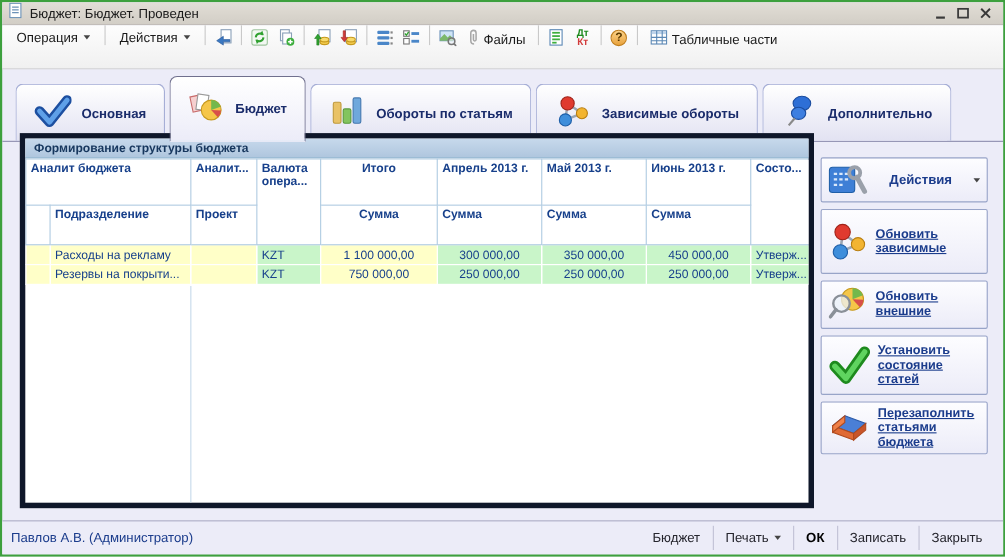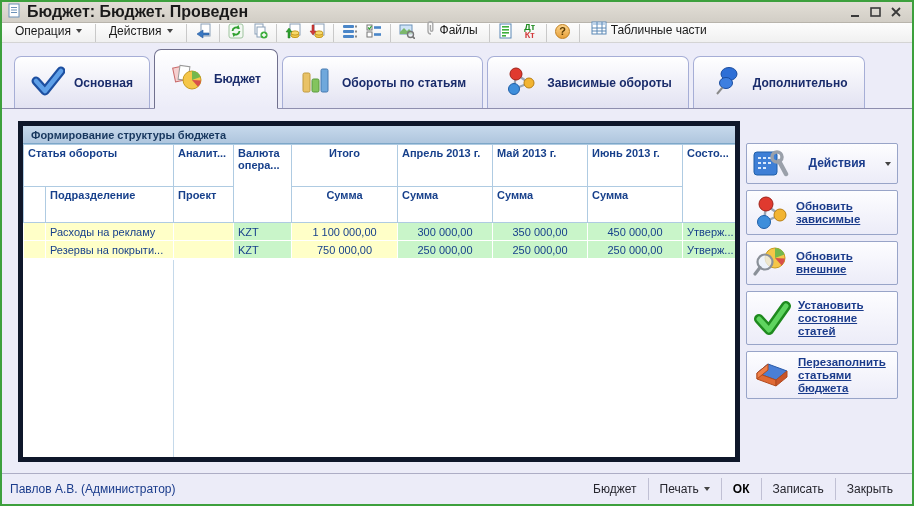--- a/index.html
+++ b/index.html
@@ -9,28 +9,28 @@
     position: relative; width: 914px; height: 506px;
     border: 2px solid #3DA03D; background: #ECECF8; overflow: hidden;
   }
 
   
   .titlebar {
     height: 21px; background: linear-gradient(#E2DED6, #D2CEC6);
     display: flex; align-items: center; padding: 0 6px; gap: 5px;
     border-bottom: 1px solid #B8B4AC;
   }
-  .titlebar .title-text { font-size: 16px; font-weight: bold; color: #1A1A1A; flex: 1; }
+  .titlebar .title-text { font-size: 12px; font-weight: normal; color: #1A1A1A; flex: 1; }
   .win-controls { display: flex; gap: 8px; align-items: center; padding-right: 4px; }
   .wc { display: inline-flex; align-items: center; justify-content: center; cursor: default; }
 
   
   .toolbar {
-    height: 20px; background: linear-gradient(#FDFDFD, #F0F0F0);
-    border-bottom: 1px solid #D4D4D4; display: flex; align-items: flex-end;
+    height: 40px; background: linear-gradient(#FDFDFD, #F0F0F0);
+    border-bottom: 1px solid #D4D4D4; display: flex; align-items: flex-start;
     padding: 0 5px; gap: 2px; font-size: 12px; color: #1A1A1A;
   }
   .menu-btn { display: inline-flex; align-items: center; gap: 5px; padding: 3px 7px;
     background: none; border: 1px solid transparent; font: inherit; color: inherit; }
   .dd-arrow { width: 0; height: 0; border-left: 3px solid transparent;
     border-right: 3px solid transparent; border-top: 4px solid #444; display: inline-block; }
   .tsep { width: 1px; height: 18px; background: #C9C9C9; margin: 0 3px; flex: 0 0 auto; }
   .tb-icon { width: 22px; height: 22px; display: inline-flex; align-items: center;
     justify-content: center; background: none; border: 1px solid transparent; }
   .tb-labeled { display: inline-flex; align-items: center; gap: 4px; padding: 2px 5px;
@@ -325,21 +325,21 @@
             <col style="width:60px">
           <col style="width:58px">
             <col style="width:106px">
             <col style="width:95px">
           <col style="width:95px">
             <col style="width:95px">
             <col style="width:61px">
         </colgroup>
         <tbody>
             <tr style="height:42px">
-          <th colspan="2">Статья обороты</th>
+          <th colspan="2">Аналит бюджета</th>
           <th>Аналит...</th>
           <th rowspan="2">Валюта опера...</th>
           <th class="center">Итого</th>
           <th>Апрель 2013 г.</th>
           <th>Май 2013 г.</th>
           <th>Июнь 2013 г.</th>
           <th rowspan="2">Состо...</th>
         </tr>
         <tr style="height:36px">
           <th></th>
@@ -386,21 +386,21 @@
             <path d="M5 11 h13 M5 16 h13 M5 21 h9" stroke="#D9E8FB" stroke-width="2" stroke-dasharray="3 2"></path>
             <circle cx="24" cy="10" r="5" fill="none" stroke="#9AA0AA" stroke-width="3.5"></circle>
             <path d="M26 14 L33 27" stroke="#9AA0AA" stroke-width="4.5" stroke-linecap="round"></path>
           </svg>
       </span>
       <span class="sp-label">Действия</span>
       <span class="dd-arrow"></span>
     </button>
 
 
-    <button class="sp-btn" style="height:45px">
+    <button class="sp-btn" style="height:59px">
       <span class="sp-icon">
         <svg width="36" height="36">
             <path d="M13 10 L27 20 M13 10 L11 27 M11 27 L27 20" stroke="#9AA6B4" stroke-width="2.4"></path>
             <circle cx="13" cy="9" r="7" fill="#E03A2F" stroke="#A02218"></circle>
             <circle cx="27" cy="20" r="6" fill="#F2B431" stroke="#B97F12"></circle>
             <circle cx="11" cy="27" r="6.5" fill="#3E8EDB" stroke="#1F5FA8"></circle>
           </svg>
       </span>
       <span class="sp-label">Обновить зависимые</span>
     </button>

